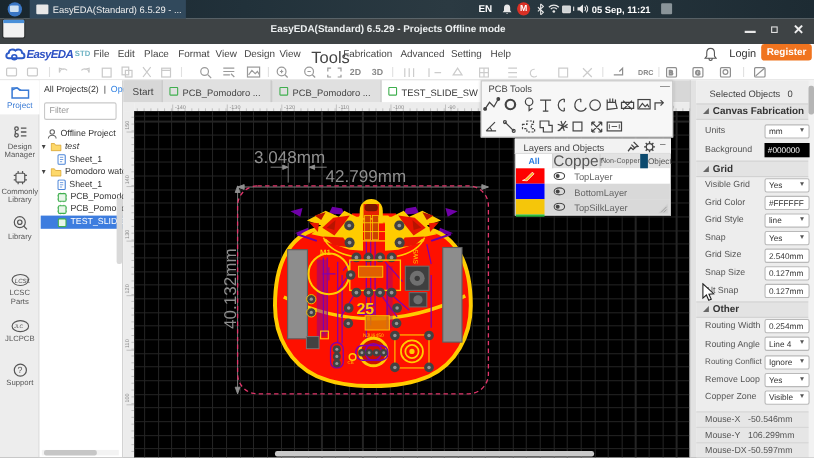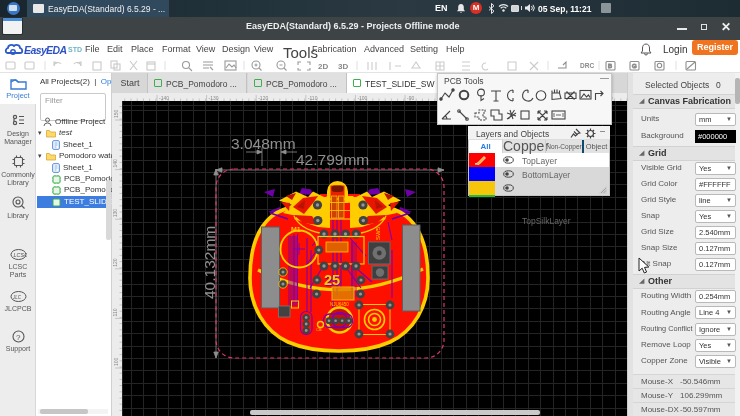--- a/index.html
+++ b/index.html
@@ -180,21 +180,21 @@
   <div class="abs" style="left:0;top:305px;width:36px;font-size:7px;color:#555;text-align:center;">JLCPCB</div>
   <svg class="abs" style="left:11px;top:329px;" width="15" height="15" viewBox="0 0 15 15">
     <circle cx="7.5" cy="7.5" r="5.5" fill="none" stroke="#555" stroke-width="1.1"></circle>
     <text x="5" y="10.5" font-size="8" fill="#555">?</text>
   </svg>
   <div class="abs" style="left:0;top:345px;width:36px;font-size:7px;color:#555;text-align:center;">Support</div>
 
   
   <div class="abs" style="left:36px;top:73px;width:76px;height:343px;background:#fff;border-right:1px solid #cfcfcf;"></div>
   <div class="abs" style="left:40px;top:77px;font-size:8px;color:#333;white-space:nowrap;">All Projects(2)&nbsp;&nbsp;|&nbsp;&nbsp;<span style="color:#2a7de1;">Open</span></div>
-  <div class="abs" style="left:40px;top:93px;width:66px;height:28px;border:1px solid #c9c9c9;border-radius:2px;background:#fff;font-size:8px;color:#999;line-height:13px;padding-left:4px;">Filter</div>
+  <div class="abs" style="left:40px;top:93px;width:66px;height:16px;border:1px solid #c9c9c9;border-radius:2px;background:#fff;font-size:8px;color:#999;line-height:13px;padding-left:4px;">Filter</div>
   <div id="tree">
     <svg class="abs" style="left:43px;top:117px;" width="9" height="10" viewBox="0 0 9 10">
         <circle cx="4.5" cy="3" r="2" fill="none" stroke="#666" stroke-width="1"></circle>
         <path d="M1 9 a3.5 3 0 0 1 7 0" fill="none" stroke="#666" stroke-width="1"></path>
       </svg>
     <div class="abs" style="left:55px;top:117px;font-size:8px;color:#333;">Offline Project</div>
     <div class="abs" style="left:38px;top:129px;font-size:7px;color:#444;">▾</div>
     <svg class="abs" style="left:46px;top:129px;" width="10" height="9" viewBox="0 0 10 9">
         <path d="M0.5 1.5 h3 l1 1.5 h5 v5 h-9 z" fill="#fdd86a" stroke="#d9a738" stroke-width="0.8"></path>
       </svg>
@@ -526,21 +526,21 @@
         <g stroke="#444" stroke-width="1.2">
           <path d="M5.5 0.5 v2 M5.5 8.5 v2 M0.5 5.5 h2 M8.5 5.5 h2 M2 2 l1.4 1.4 M7.6 7.6 L9 9 M9 2 L7.6 3.4 M3.4 7.6 L2 9"></path>
         </g>
       </svg>
     <div class="abs" style="left:600px;top:126px;font-size:9px;color:#555;z-index:44;">–</div>
 
     <div class="abs" style="left:469px;top:140px;width:140px;height:13px;background:#e2e2e2;z-index:43;"></div>
     <div class="abs" style="left:469px;top:140px;width:33px;height:13px;background:#fff;font-size:8px;font-weight:bold;color:#2a7de1;text-align:center;line-height:13px;z-index:44;">All</div>
     <div class="abs" style="left:502px;top:140px;width:43px;height:13px;border-left:1px solid #cfcfcf;font-size:14px;color:#555;text-align:center;line-height:13px;z-index:44;">Copper</div>
     <div class="abs" style="left:545px;top:140px;width:37px;height:13px;border-left:1px solid #cfcfcf;font-size:6.5px;color:#555;text-align:center;line-height:13px;z-index:44;white-space:nowrap;">Non-Copper</div>
-    <div class="abs" style="left:582px;top:140px;width:27px;height:13px;border-left:2px solid #0c4a6e;font-size:7.5px;color:#555;text-align:center;line-height:13px;z-index:44;">Object</div>
+    <div class="abs" style="left:582px;top:140px;width:27px;height:13px;border-left:7px solid #0c4a6e;font-size:7.5px;color:#555;text-align:center;line-height:13px;z-index:44;">Object</div>
 
     <div class="abs" style="left:469px;top:153px;width:140px;height:14px;background:#fff;z-index:43;"></div>
     <div class="abs" style="left:469px;top:167px;width:140px;height:14px;background:#d9d9d9;z-index:43;"></div>
     <div class="abs" style="left:469px;top:181px;width:140px;height:14px;background:#d9d9d9;z-index:43;"></div>
     <div class="abs" style="left:469px;top:153px;width:26px;height:14px;background:#fe0000;z-index:44;"></div>
     <svg class="abs" style="left:474px;top:155px;width:13px;height:10px;z-index:45;" viewBox="0 0 13 10">
         <path d="M1 9 l2.5 -1 L10 1.5 L11.5 3 L5 9.5 Z" fill="#ffb020" stroke="#fff" stroke-width="0.7"></path>
       </svg>
     <div class="abs" style="left:469px;top:167px;width:26px;height:14px;background:#0000fe;z-index:44;"></div>
     <div class="abs" style="left:469px;top:181px;width:26px;height:14px;background:#f5c60a;z-index:44;"></div>
@@ -552,21 +552,21 @@
     <svg class="abs" style="left:503px;top:170px;width:11px;height:8px;z-index:44;" viewBox="0 0 11 8">
         <ellipse cx="5.5" cy="4" rx="4.8" ry="3.2" fill="none" stroke="#444" stroke-width="1"></ellipse>
         <circle cx="4" cy="4" r="1.8" fill="#444"></circle>
       </svg>
     <svg class="abs" style="left:503px;top:184px;width:11px;height:8px;z-index:44;" viewBox="0 0 11 8">
         <ellipse cx="5.5" cy="4" rx="4.8" ry="3.2" fill="none" stroke="#444" stroke-width="1"></ellipse>
         <circle cx="4" cy="4" r="1.8" fill="#444"></circle>
       </svg>
     <div class="abs" style="left:522px;top:156px;font-size:8.5px;color:#666;z-index:44;">TopLayer</div>
     <div class="abs" style="left:522px;top:170px;font-size:8.5px;color:#666;z-index:44;">BottomLayer</div>
-    <div class="abs" style="left:522px;top:184px;font-size:8.5px;color:#666;z-index:44;margin-top:32px;">TopSilkLayer</div>
+    <div class="abs" style="left:522px;top:184px;font-size:8.5px;color:#666;z-index:44;">TopSilkLayer</div>
     <svg class="abs" style="left:598px;top:185px;width:10px;height:9px;z-index:46;" viewBox="0 0 10 9">
         <path d="M9 0 V9 H0 Z" fill="#d0d0d0"></path>
         <path d="M3 8 L8 3 M5.5 8 L8 5.5" stroke="#999" stroke-width="0.8"></path>
       </svg>
   </div>
 
   
   <svg class="abs" style="left:638px;top:257px;width:12px;height:18px;z-index:60;" viewBox="0 0 12 18">
     <path d="M1 1 L1 14 L4.2 11.2 L6.3 16 L8.6 15 L6.5 10.4 L10.8 10 Z" fill="#fff" stroke="#222" stroke-width="1"></path>
   </svg>

